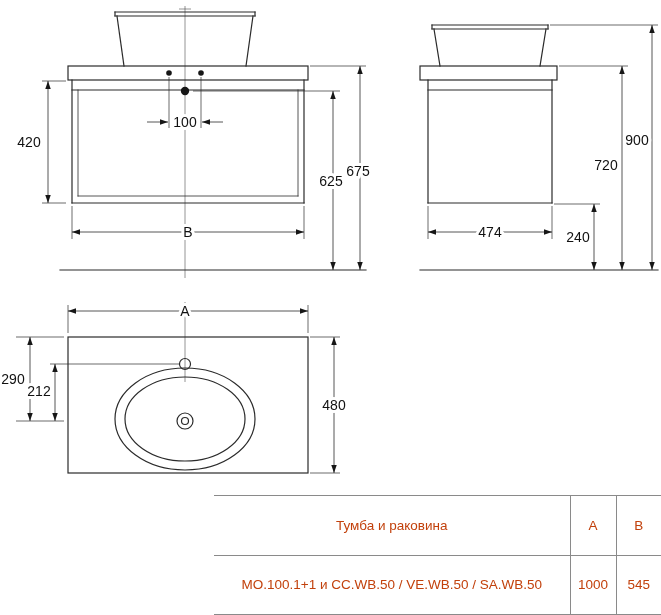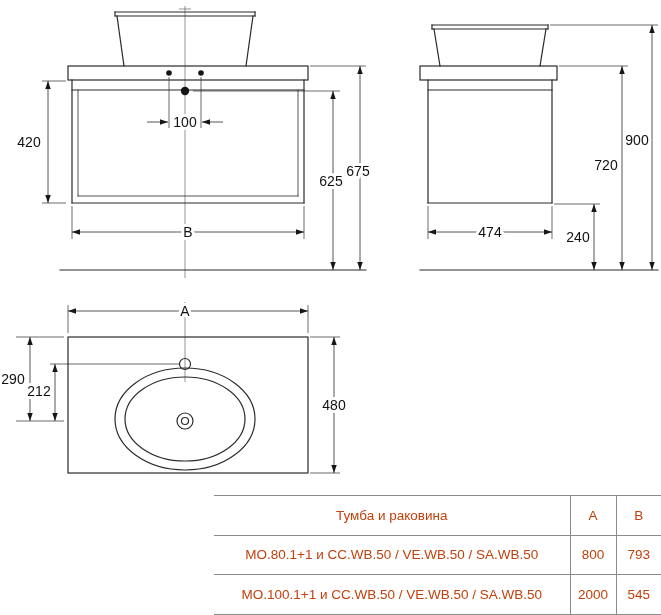--- a/index.html
+++ b/index.html
@@ -171,26 +171,21 @@
 
   <div class="spec-table">
     <table>
       <tbody>
           <tr>
         <td class="c-name">Тумба и раковина</td>
         <td class="c-a">A</td>
         <td class="c-b">B</td>
       </tr>
       <tr>
-        <td class="c-name">MO.80.1+1 и CC.WB.50 / VE.WB.50 / SA.WB.50</td>
-        <td class="c-a">800</td>
-        <td class="c-b">793</td>
-      </tr>
-      <tr>
         <td class="c-name">MO.100.1+1 и CC.WB.50 / VE.WB.50 / SA.WB.50</td>
-        <td class="c-a">2000</td>
+        <td class="c-a">1000</td>
         <td class="c-b">545</td>
       </tr>
     </tbody>
       </table>
   </div>
 
 </div>
 
 </body></html>

